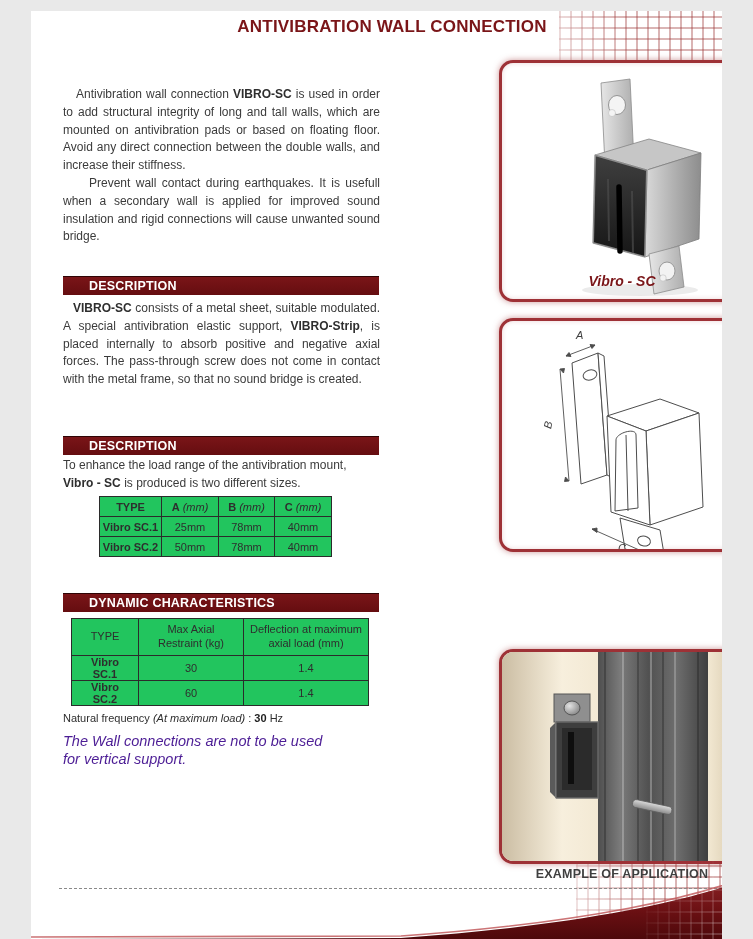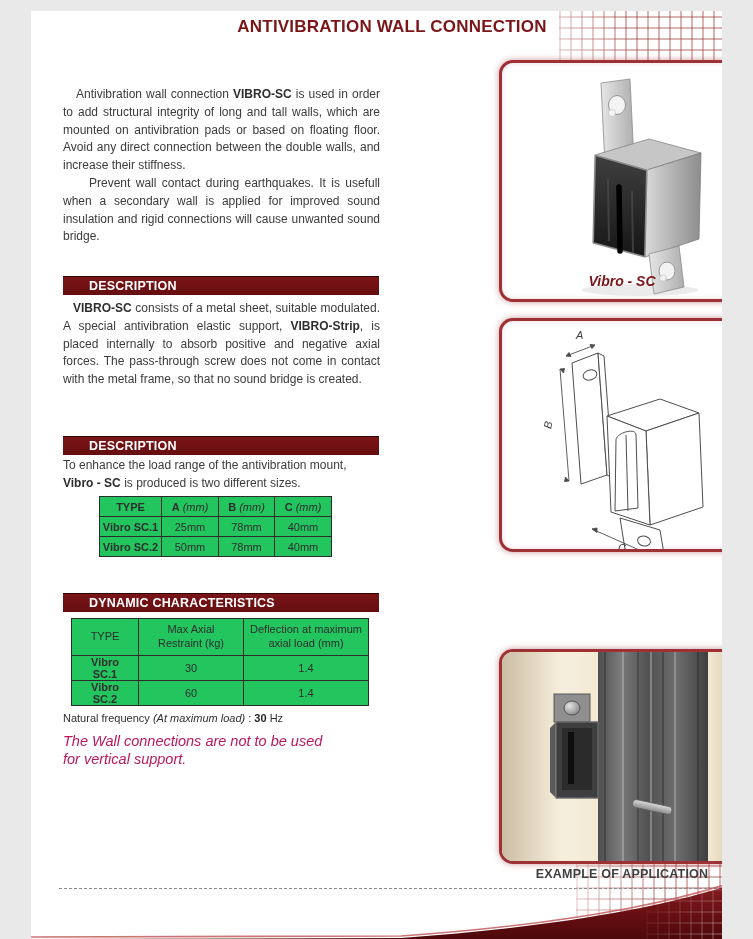--- a/index.html
+++ b/index.html
@@ -83,21 +83,21 @@
   .dyn-table{left:40px;top:607px;font-size:11px;}
   .dyn-table th,.dyn-table td{
     border:1.5px solid #2b2b2b;text-align:center;padding:0 6px;color:#2e2e2e;font-weight:normal;
   }
   .dyn-table th{height:36px;line-height:1.25;}
   .dyn-table td{height:20px;}
   .dyn-table td.typ{font-weight:bold;}
   .freq-line{position:absolute;left:32px;top:701px;font-size:11px;color:#2f2f2f;}
   .freq-line .it{font-style:italic;}
   .freq-line b{color:#1e1e1e;}
-  .note-line{position:absolute;left:32px;font-size:14.5px;font-style:italic;color:#be185d;}
+  .note-line{position:absolute;left:32px;font-size:14.5px;font-style:italic;color:#4c1d95;}
   .note1{top:722px;} .note2{top:740px;}
   
   .figbox{
     position:absolute;left:468px;width:246px;background:#fff;
     border:3px solid #9e3136;border-radius:14px;overflow:hidden;
     box-shadow:0 0 6px rgba(158,49,54,.5), inset 0 0 5px rgba(158,49,54,.2);
     box-sizing:border-box;
   }
   .box-product{top:49px;height:242px;}
   .box-drawing{top:307px;height:234px;}

